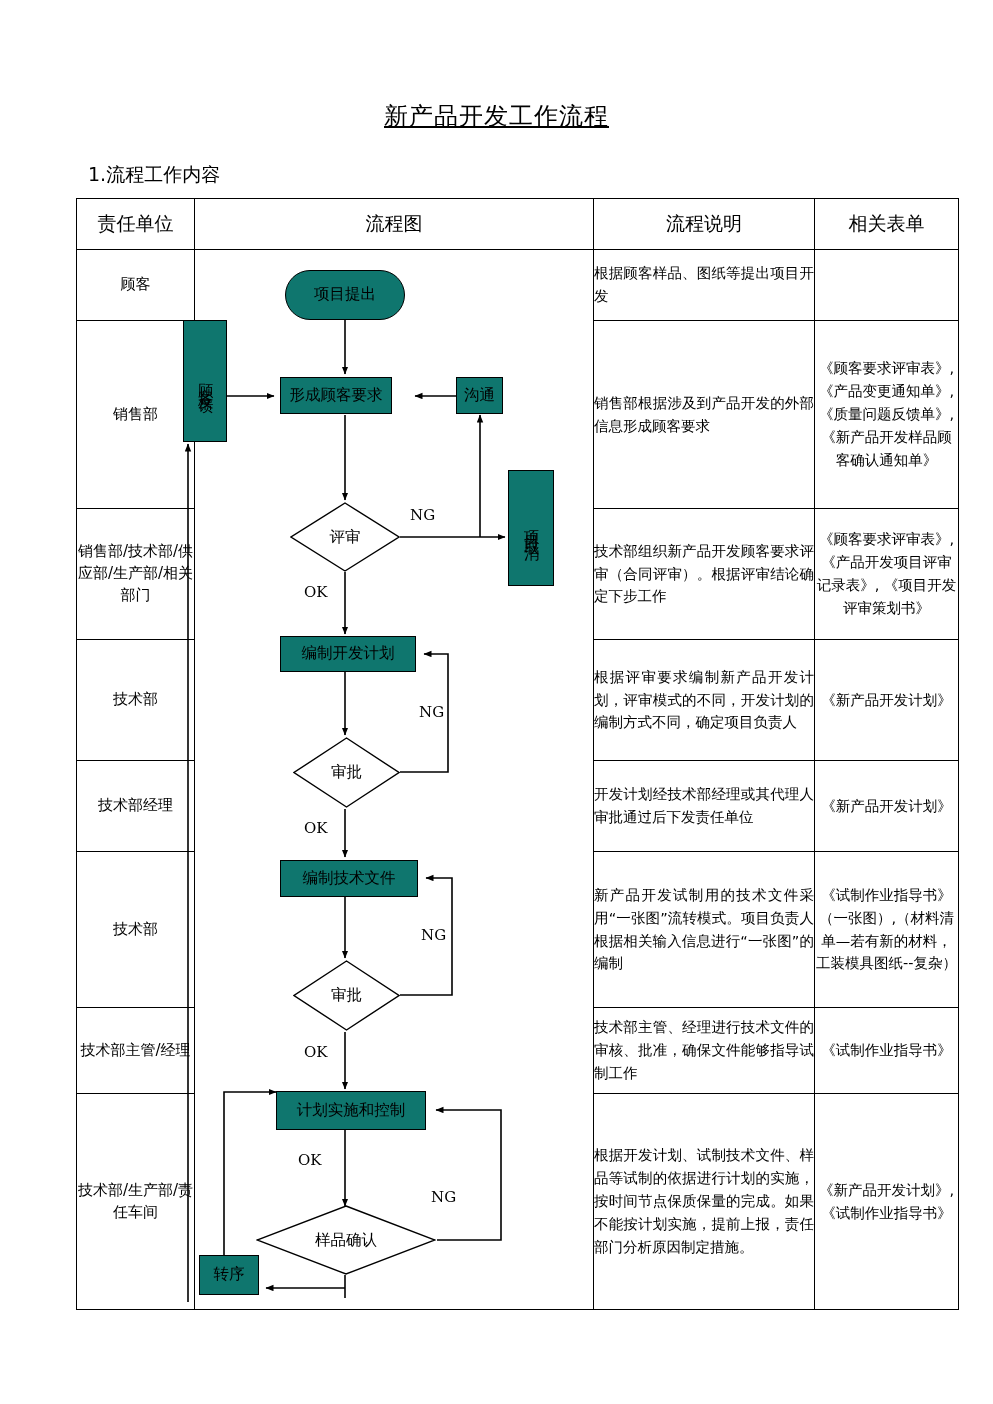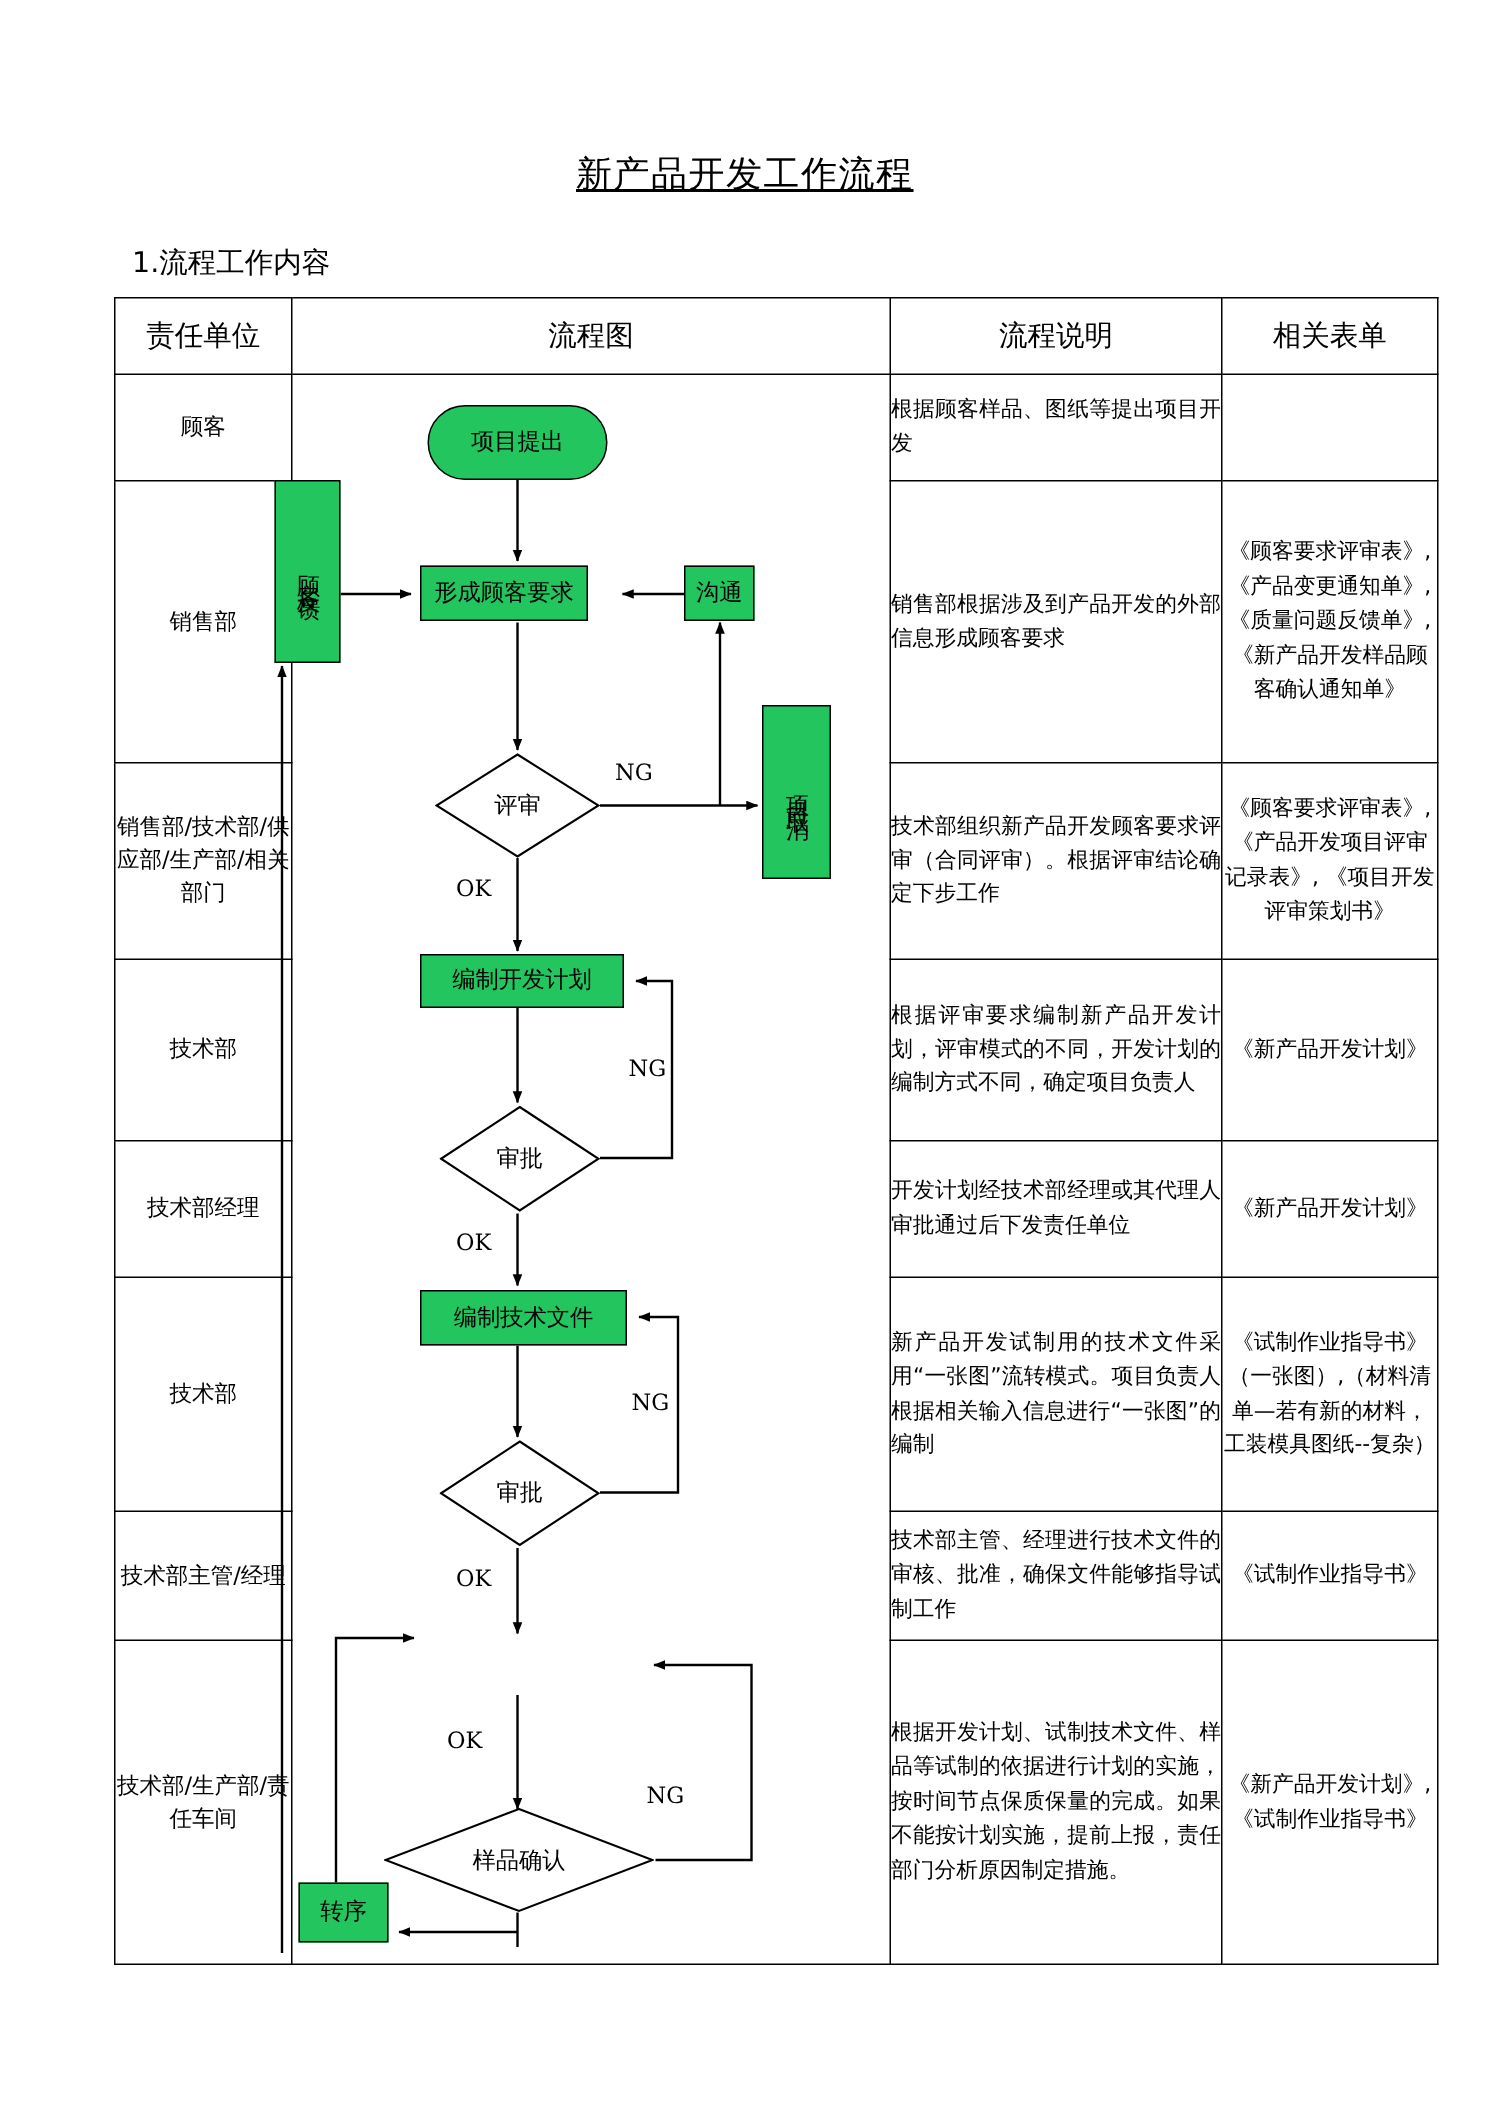--- a/index.html
+++ b/index.html
@@ -89,21 +89,21 @@
     position: absolute;
     left: 176px;
     top: 248px;
     width: 399px;
     height: 1054px;
     pointer-events: none;
   }
   .node {
     position: absolute;
     border: 1.5px solid #000;
-    background: #22c55e;
+    background: #0f766e;
     display: flex;
     align-items: center;
     justify-content: center;
     font-size: 15.5px;
     line-height: 1.15;
     text-align: center;
     box-sizing: border-box;
   }
   .node.terminal { border-radius: 26px; }
   .node.vertical {
@@ -285,20 +285,21 @@
 
     <div class="node" style="left:104px;top:612px;width:138px;height:37px">编制技术文件</div>
 
     <div class="diamond-wrap" style="left:117px;top:712px;width:107px;height:71px">
       <svg viewBox="0 0 107 71" preserveAspectRatio="none">
           <polygon points="53.5,1 106,35.5 53.5,70 1,35.5" fill="#fff" stroke="#000" stroke-width="1.4"></polygon>
         </svg>
       <span>审批</span>
     </div>
 
+    <div class="node" style="left:100px;top:843px;width:150px;height:39px">计划实施和控制</div>
 
     <div class="diamond-wrap" style="left:80px;top:957px;width:180px;height:70px">
       <svg viewBox="0 0 180 70" preserveAspectRatio="none">
           <polygon points="90,1 179,35 90,69 1,35" fill="#fff" stroke="#000" stroke-width="1.4"></polygon>
         </svg>
       <span>样品确认</span>
     </div>
 
     <div class="node" style="left:23px;top:1007px;width:60px;height:40px">转序</div>
 

